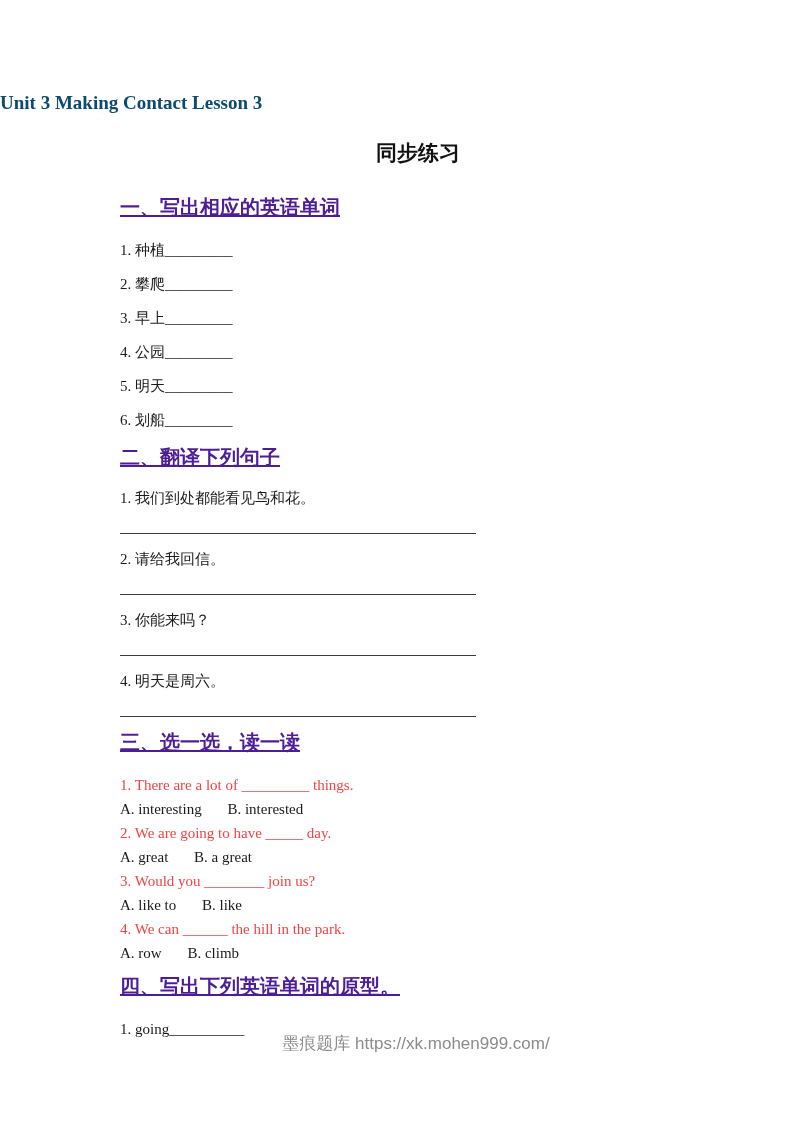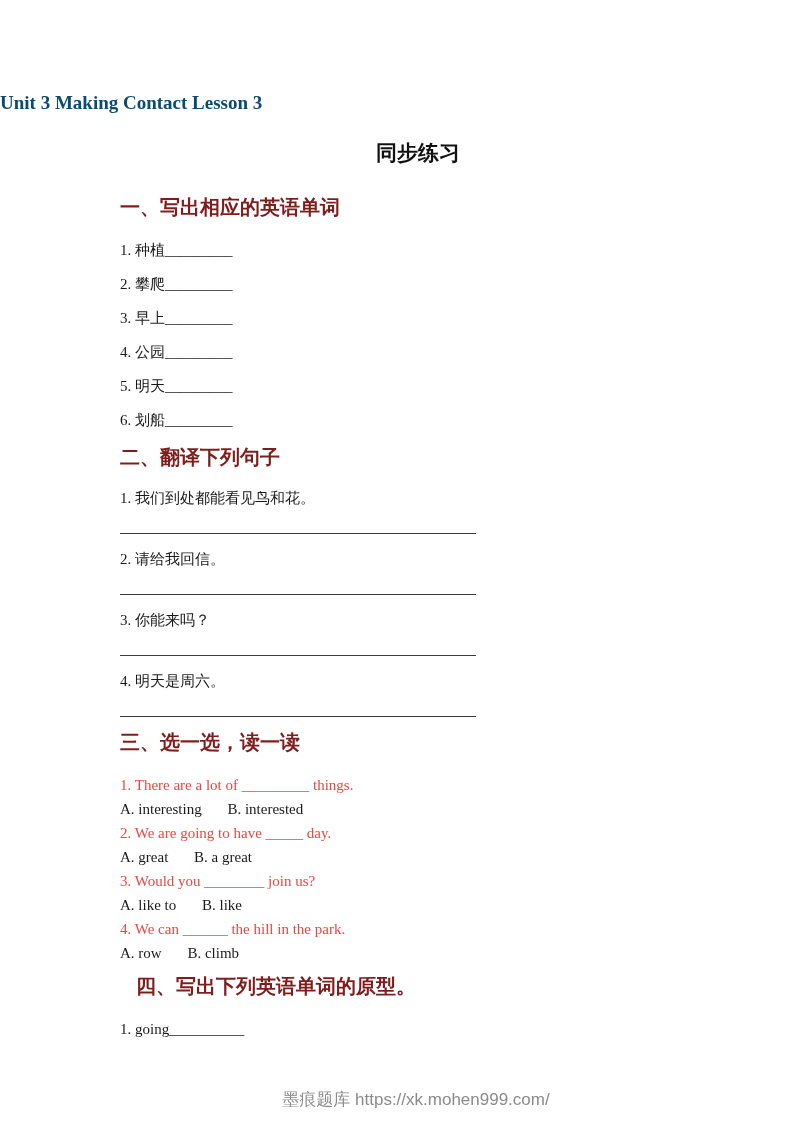--- a/index.html
+++ b/index.html
@@ -36,26 +36,27 @@
   }
   .content {
     padding-left: 120px;
     padding-right: 110px;
   }
   .sec-heading {
     font-family: "Liberation Sans", "DejaVu Sans", sans-serif;
     font-weight: bold;
     font-size: 20px;
     line-height: 26px;
-    color: #7f1d1d;
+    color: #4c1d95;
+    text-decoration: underline;
   }
   .sec-heading.s1 { margin-top: 28px; }
   .sec-heading.s2 { margin-top: 16px; }
   .sec-heading.s3 { margin-top: 12px; }
-  .sec-heading.s4 { margin-top: 8px; margin-left: 16px; }
+  .sec-heading.s4 { margin-top: 8px; }
   .word-item {
     font-family: "Liberation Serif", "DejaVu Serif", serif;
     font-size: 15px;
     line-height: 16px;
     margin-top: 18px;
     color: #1a1a1a;
   }
   .word-item.first { margin-top: 22px; }
   .sentence {
     font-family: "Liberation Serif", "DejaVu Serif", serif;
@@ -82,21 +83,21 @@
     font-family: "Liberation Serif", "DejaVu Serif", serif;
     font-size: 15px;
     line-height: 24px;
     color: #1a1a1a;
   }
   .opt-b { margin-left: 22px; }
   .footer {
     position: absolute;
     left: 0;
     right: 0;
-    top: 1088px;
+    top: 1032px;
     text-align: center;
     font-family: "Liberation Sans", "DejaVu Sans", sans-serif;
     font-size: 17px;
     color: #8b8b8b;
     margin-left: 39px;
   }
 </style>
 </head>
 <body>
 

